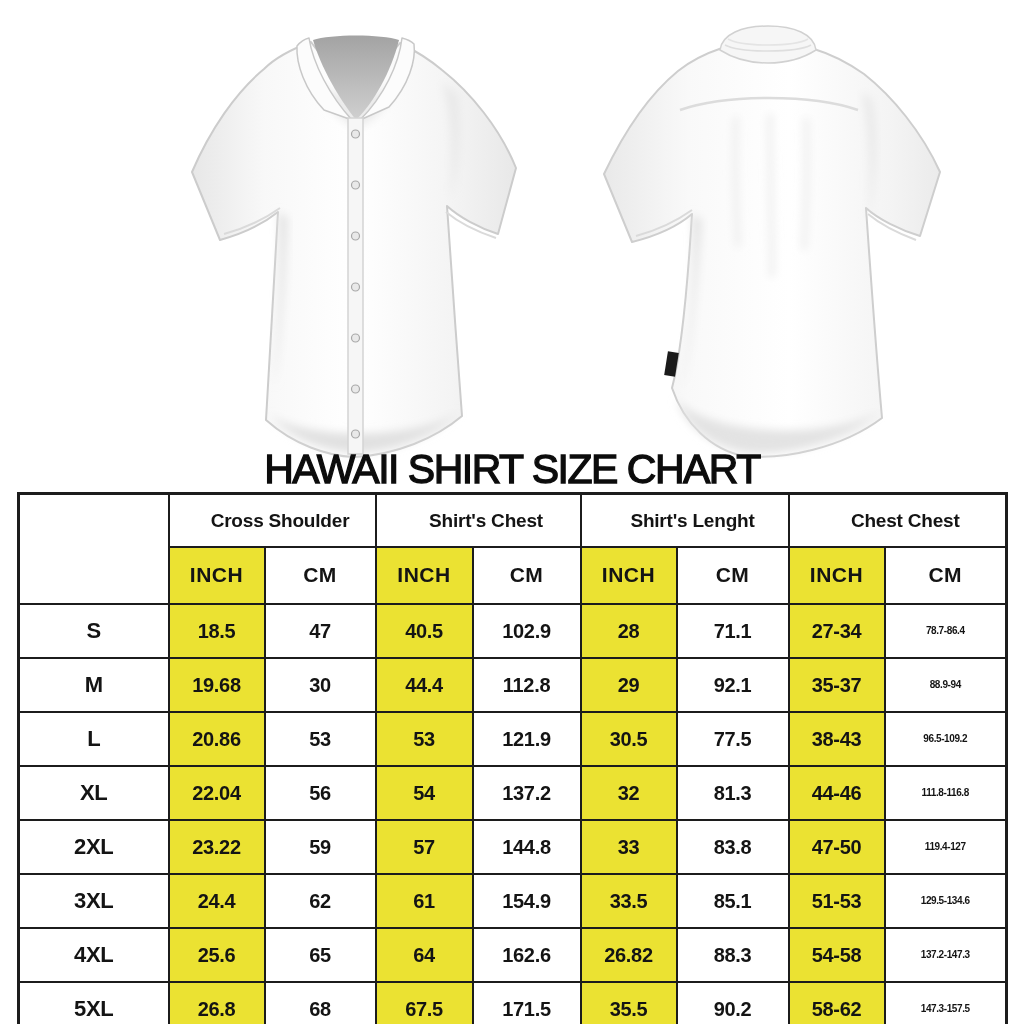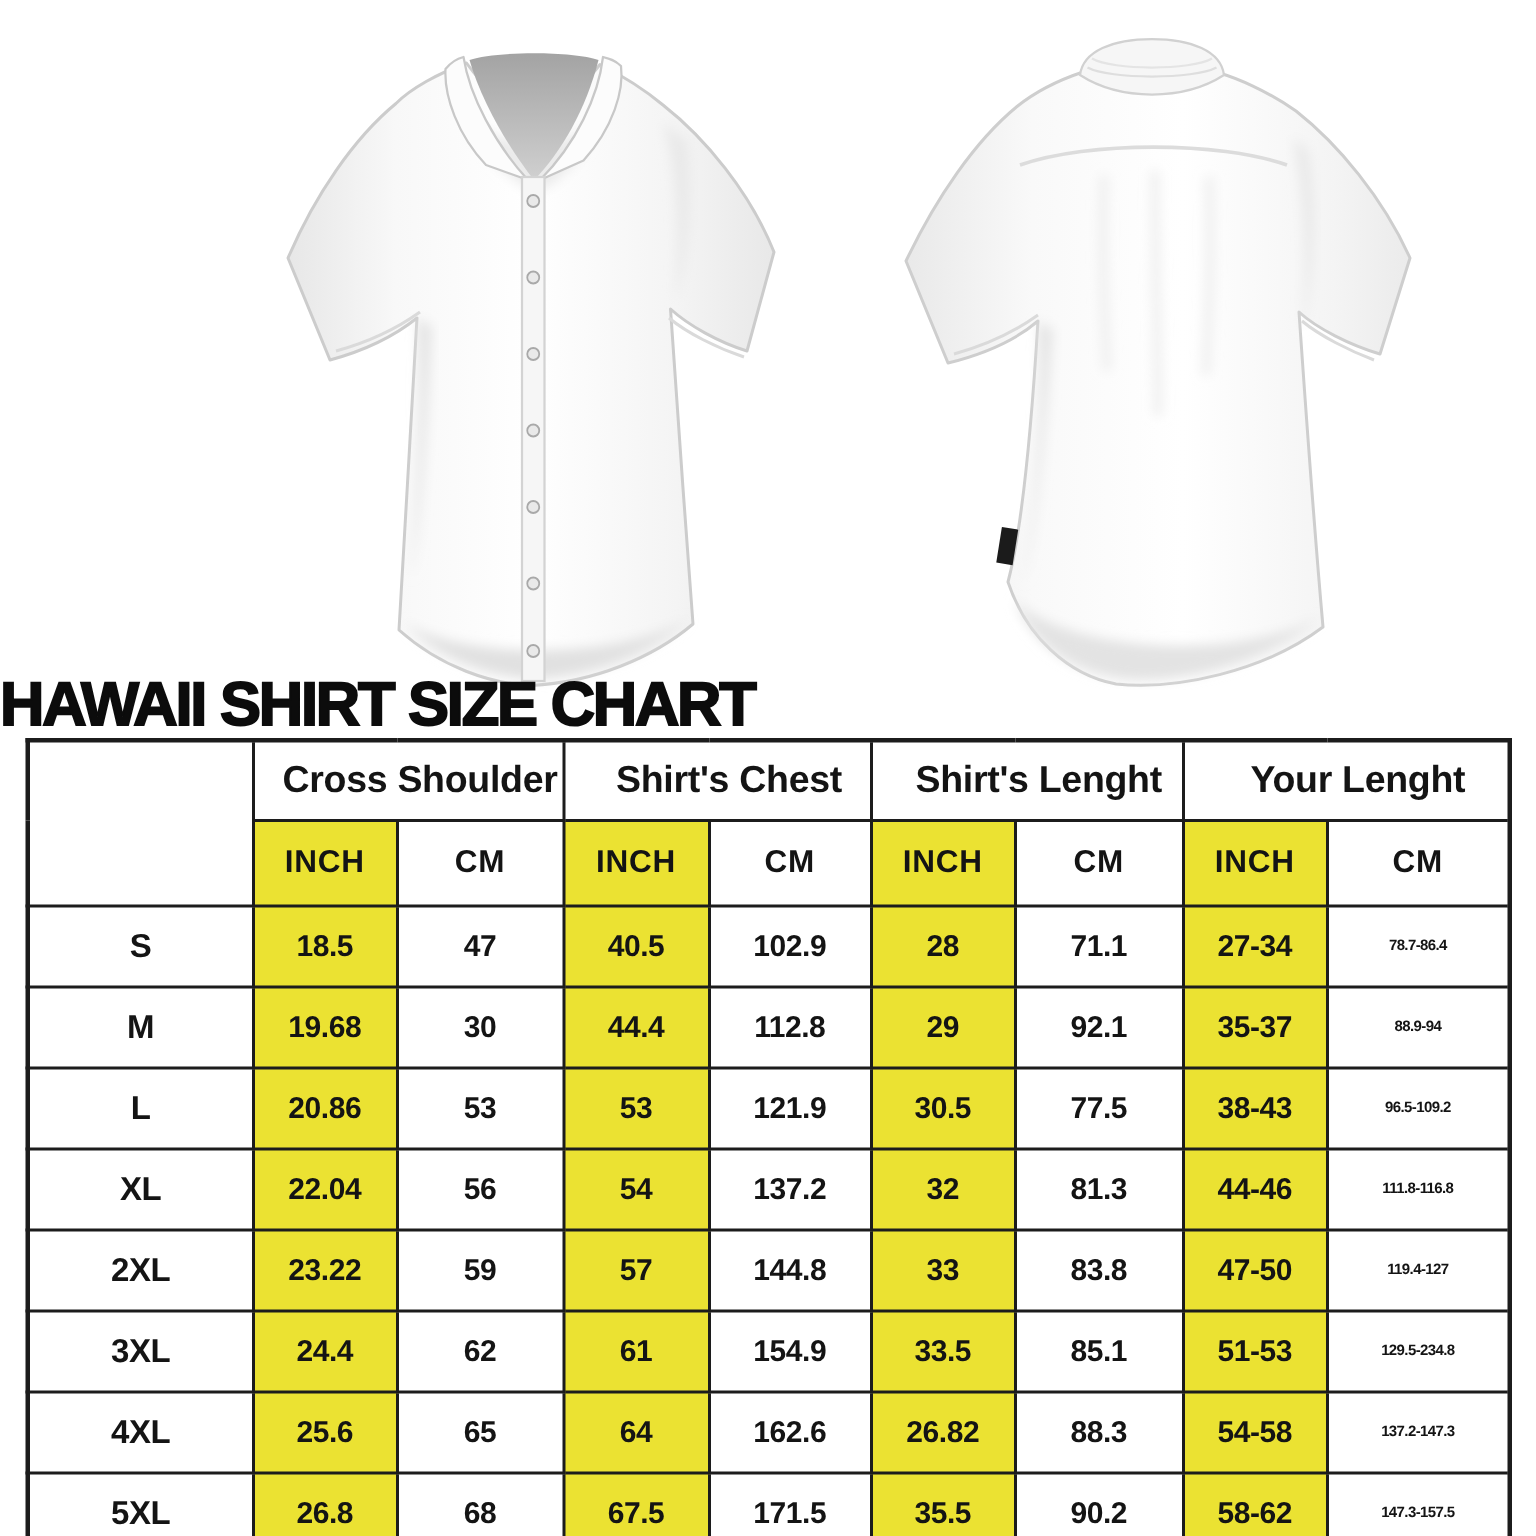--- a/index.html
+++ b/index.html
@@ -11,41 +11,41 @@
   }
   
   .shirt{position:absolute;top:6px;}
   .shirt svg{display:block;width:100%;height:100%;}
   #front-shirt{left:130px;width:352px;height:442px;}
   #back-shirt{left:546px;width:362px;height:438px;}
 
   
   .page-title{
     position:absolute;top:446px;left:0;width:100%;
-    text-align:left;
-    font-size:41px;font-weight:bold;letter-spacing:-1.5px;
+    text-align:center;
+    font-size:41px;font-weight:normal;letter-spacing:-1.5px;
     color:#0c0c0c;
     -webkit-text-stroke:1.3px #0c0c0c;
     white-space:nowrap;
   }
 
   
   .size-table{
     position:absolute;left:17px;top:492px;
     border-collapse:collapse;table-layout:fixed;
     background:#ffffff;
     border:3px solid #1c1c1c;
   }
   .size-table th,.size-table td{
     border:2px solid #1c1c1c;
     text-align:center;vertical-align:middle;
     font-weight:bold;padding:0;line-height:1.05;
     color:#141414;
   }
-  .size-table th.group{font-size:25px;height:51px;letter-spacing:-0.2px;padding-left:16px;}
+  .size-table th.group{font-size:19px;height:51px;letter-spacing:-0.2px;padding-left:16px;}
   .size-table th.unit{font-size:21px;height:55px;letter-spacing:0.5px;}
   .size-table td{font-size:20px;height:52px;letter-spacing:-0.3px;}
   .size-table td.size{font-size:22px;}
   .size-table td.small{font-size:10px;letter-spacing:-0.4px;}
   .size-table .inch{background:var(--hl,#ebe232);}
   .size-table th.corner{background:#ffffff;}
 
   col.c-size{width:150px;}
   col.c-i1{width:96px;}  col.c-m1{width:111px;}
   col.c-i2{width:97px;}  col.c-m2{width:108px;}
@@ -161,21 +161,21 @@
       <col class="c-m3">
       <col class="c-i4">
       <col class="c-m4">
   </colgroup>
   <thead>
     <tr>
       <th class="corner" rowspan="2"></th>
       <th class="group" colspan="2">Cross Shoulder</th>
       <th class="group" colspan="2">Shirt's Chest</th>
       <th class="group" colspan="2">Shirt's Lenght</th>
-      <th class="group" colspan="2">Your Lenght</th>
+      <th class="group" colspan="2">Chest Chest</th>
     </tr>
     <tr>
       <th class="unit inch">INCH</th>
       <th class="unit">CM</th>
       <th class="unit inch">INCH</th>
       <th class="unit">CM</th>
       <th class="unit inch">INCH</th>
       <th class="unit">CM</th>
       <th class="unit inch">INCH</th>
       <th class="unit">CM</th>
@@ -239,21 +239,21 @@
     </tr>
     <tr>
       <td class="size">3XL</td>
       <td class="inch">24.4</td>
       <td>62</td>
       <td class="inch">61</td>
       <td>154.9</td>
       <td class="inch">33.5</td>
       <td>85.1</td>
       <td class="inch">51-53</td>
-      <td class="small">129.5-234.8</td>
+      <td class="small">129.5-134.6</td>
     </tr>
     <tr>
       <td class="size">4XL</td>
       <td class="inch">25.6</td>
       <td>65</td>
       <td class="inch">64</td>
       <td>162.6</td>
       <td class="inch">26.82</td>
       <td>88.3</td>
       <td class="inch">54-58</td>

